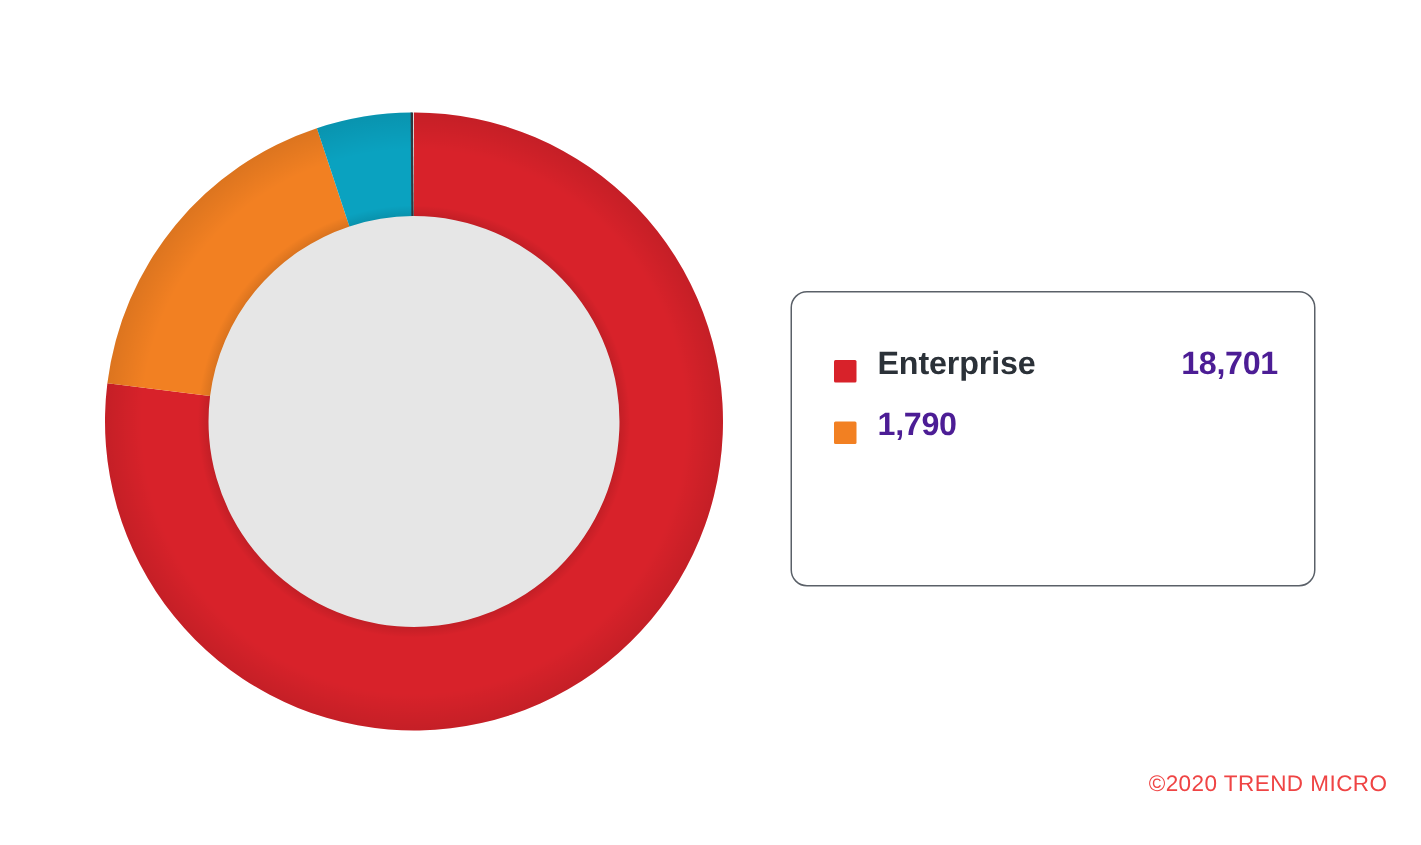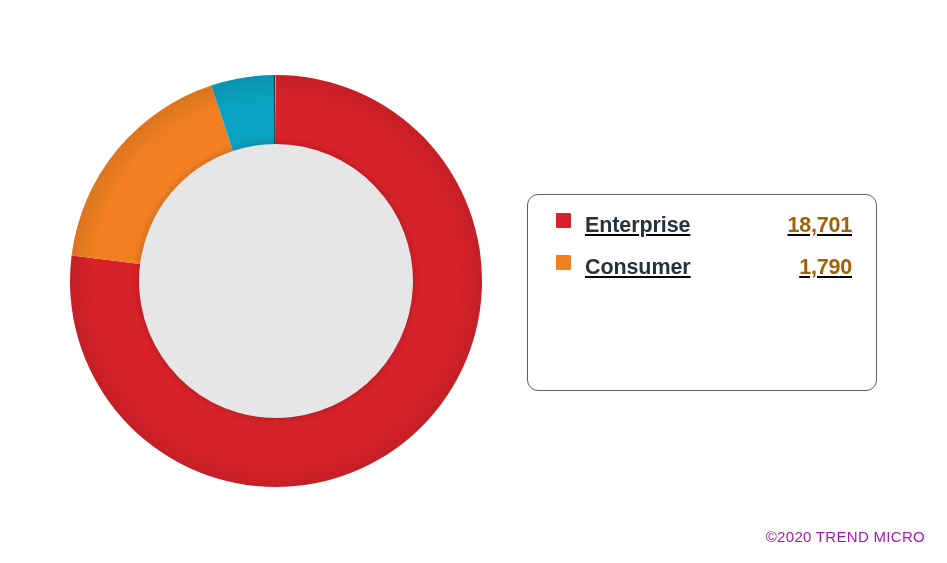--- a/index.html
+++ b/index.html
@@ -50,23 +50,22 @@
     box-sizing: border-box;
   }
   #legend-list {
     position: absolute;
     left: 28px;
     top: 18px;
     width: 296px;
   }
   .legend-row {
     display: flex;
-    align-items: flex-start;
+    align-items: flex-end;
     height: 41.5px;
-    text-decoration: underline;
   }
   .legend-swatch {
     width: 15px;
     height: 15px;
     flex: 0 0 15px;
     margin-right: 14px;
     border-radius: 1px;
   }
   .legend-label {
     flex: 1 1 auto;
@@ -74,33 +73,33 @@
     font-weight: 700;
     color: #2b3138;
     letter-spacing: -0.1px;
     white-space: nowrap;
   }
   .legend-value {
     flex: 0 0 auto;
     text-align: right;
     font-size: 21.5px;
     font-weight: 700;
-    color: #a16207;
+    color: #4c1d95;
     letter-spacing: -0.2px;
     white-space: nowrap;
   }
 
   
   #copyright {
     position: absolute;
     right: 22px;
-    bottom: 18px;
+    bottom: 32px;
     font-size: 15px;
     font-weight: 400;
-    color: #a21caf;
+    color: #ef4444;
     letter-spacing: 0.3px;
     white-space: nowrap;
   }
 </style>
 </head>
 <body>
 
 <div id="figure">
 
   <div id="donut-wrap">
@@ -128,21 +127,20 @@
     <div id="legend-list">
 
       <div class="legend-row">
         <span class="legend-swatch" style="background: rgb(216, 34, 42);"></span>
         <span class="legend-label">Enterprise</span>
         <span class="legend-value">18,701</span>
       </div>
 
       <div class="legend-row">
         <span class="legend-swatch" style="background: rgb(242, 128, 34);"></span>
-        <span class="legend-label">Consumer</span>
         <span class="legend-value">1,790</span>
       </div>
 
 
 
     </div>
   </div>
 
   <div id="copyright">©2020 TREND MICRO</div>
 

